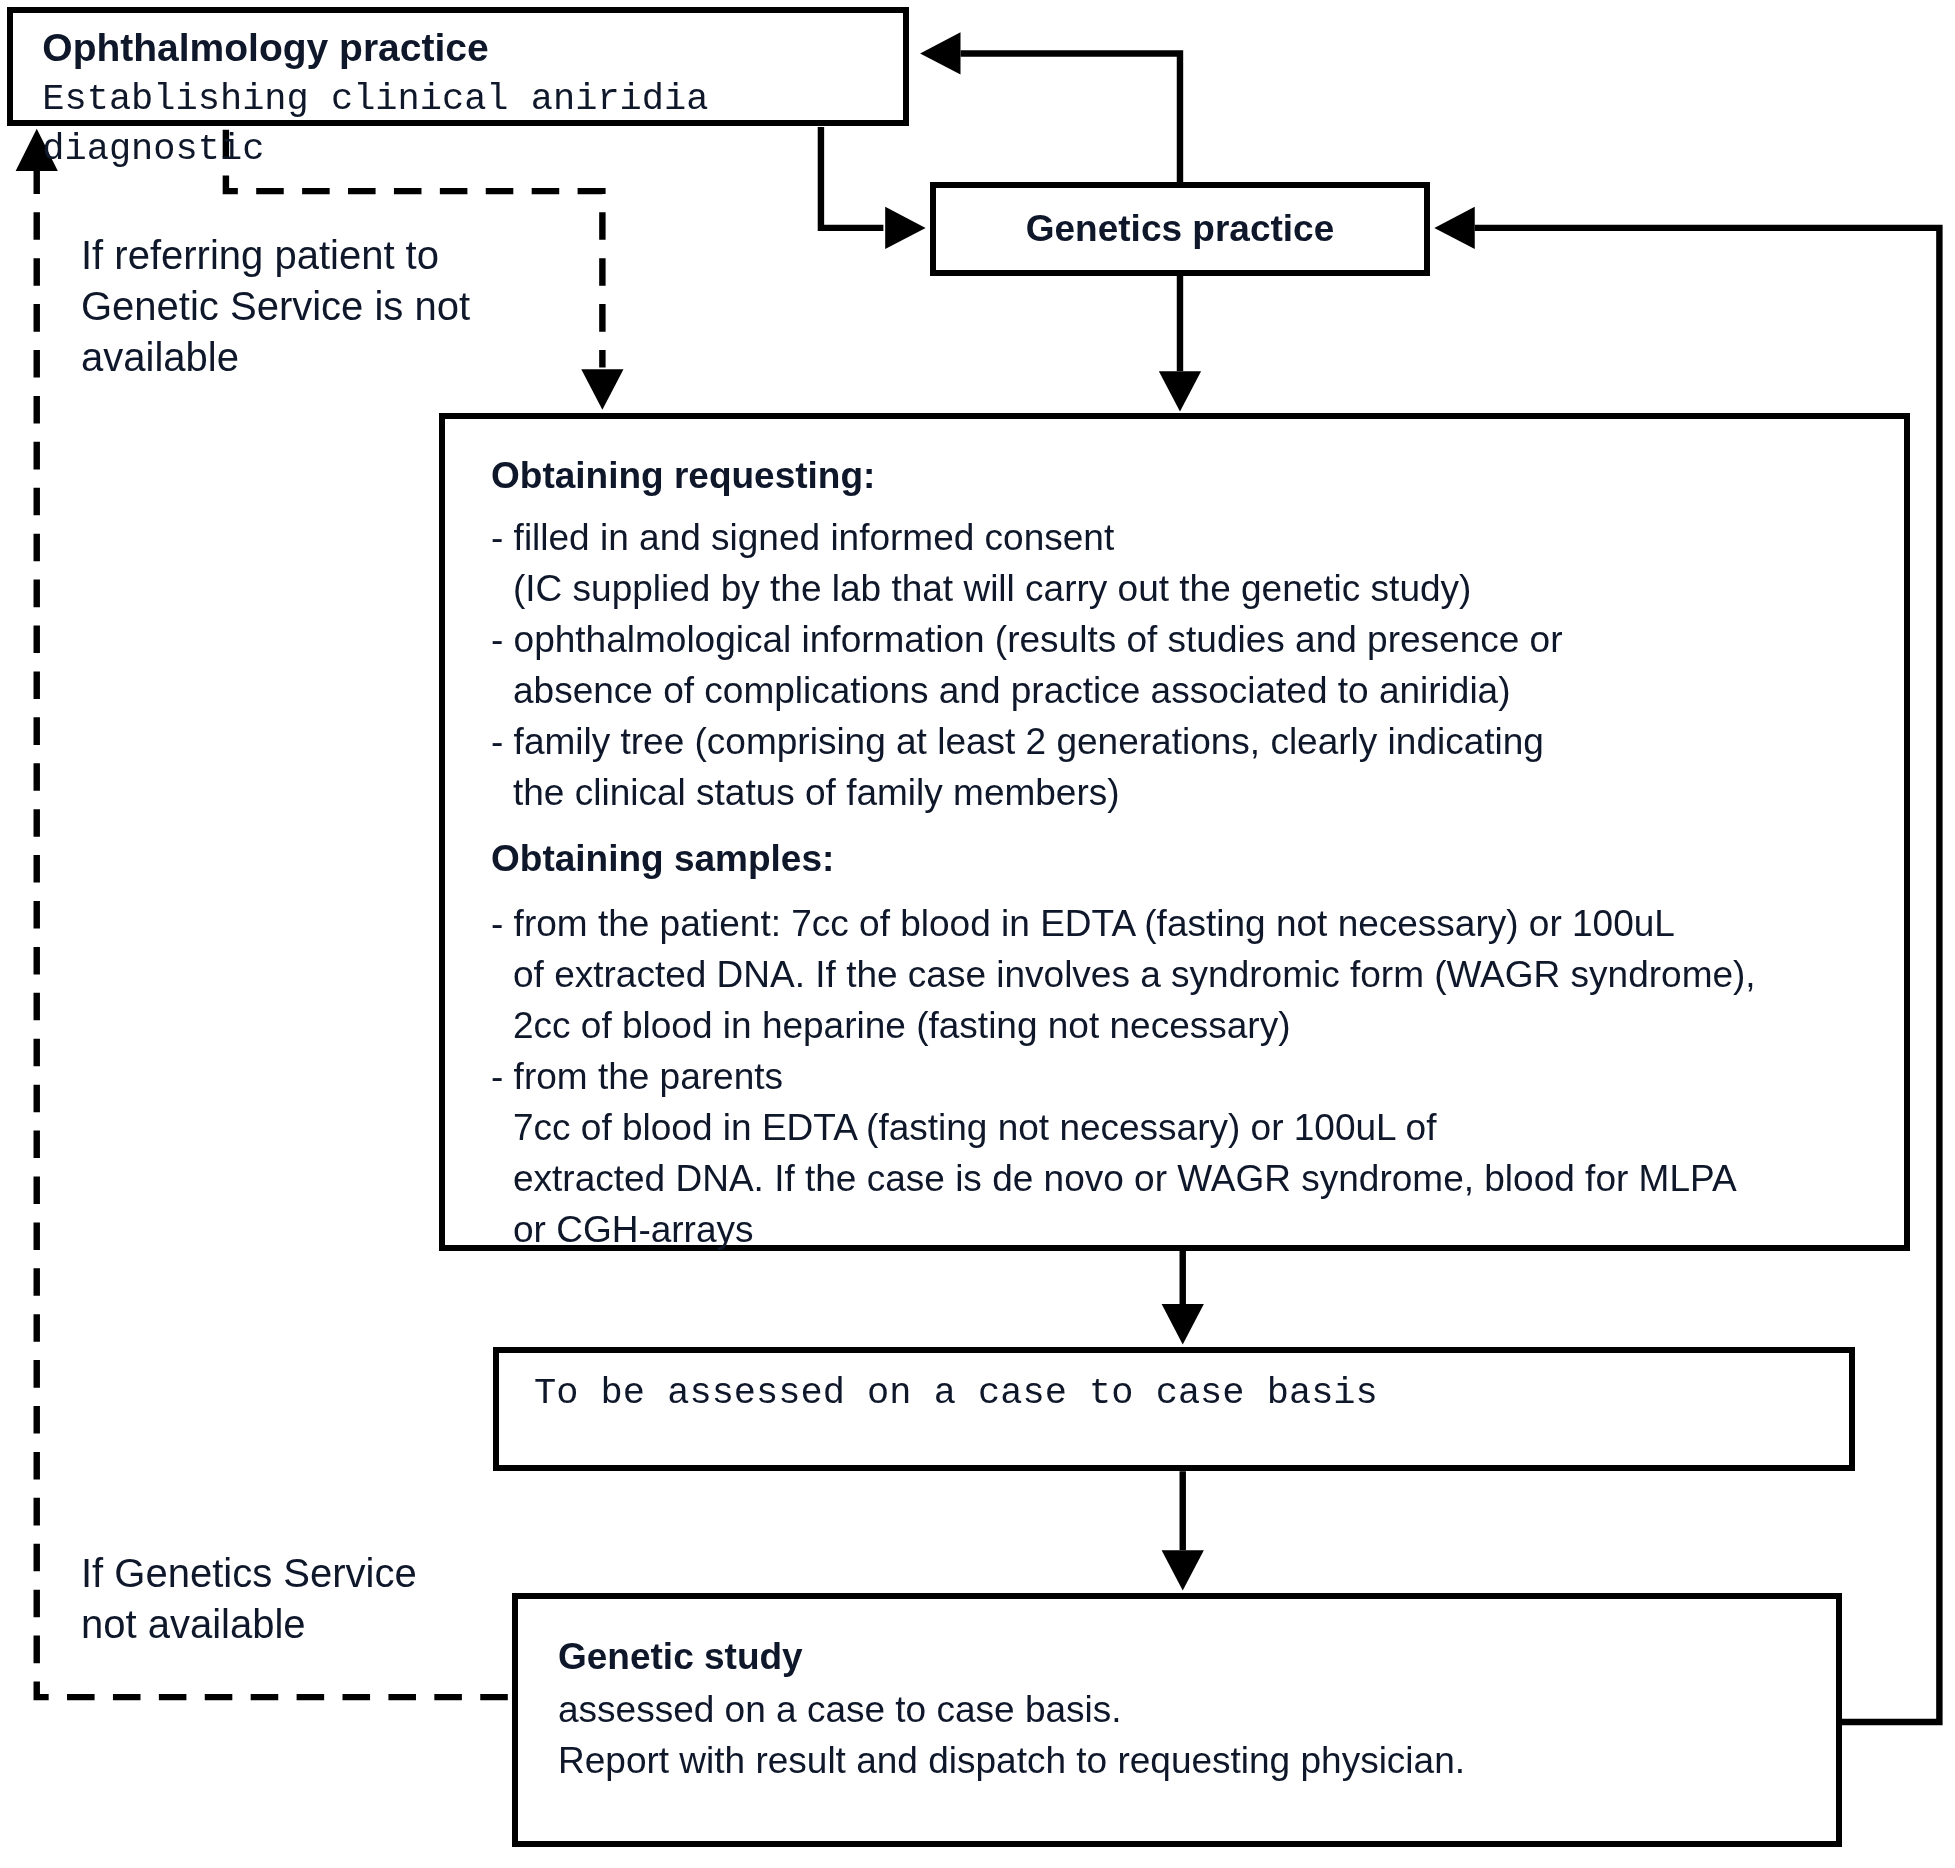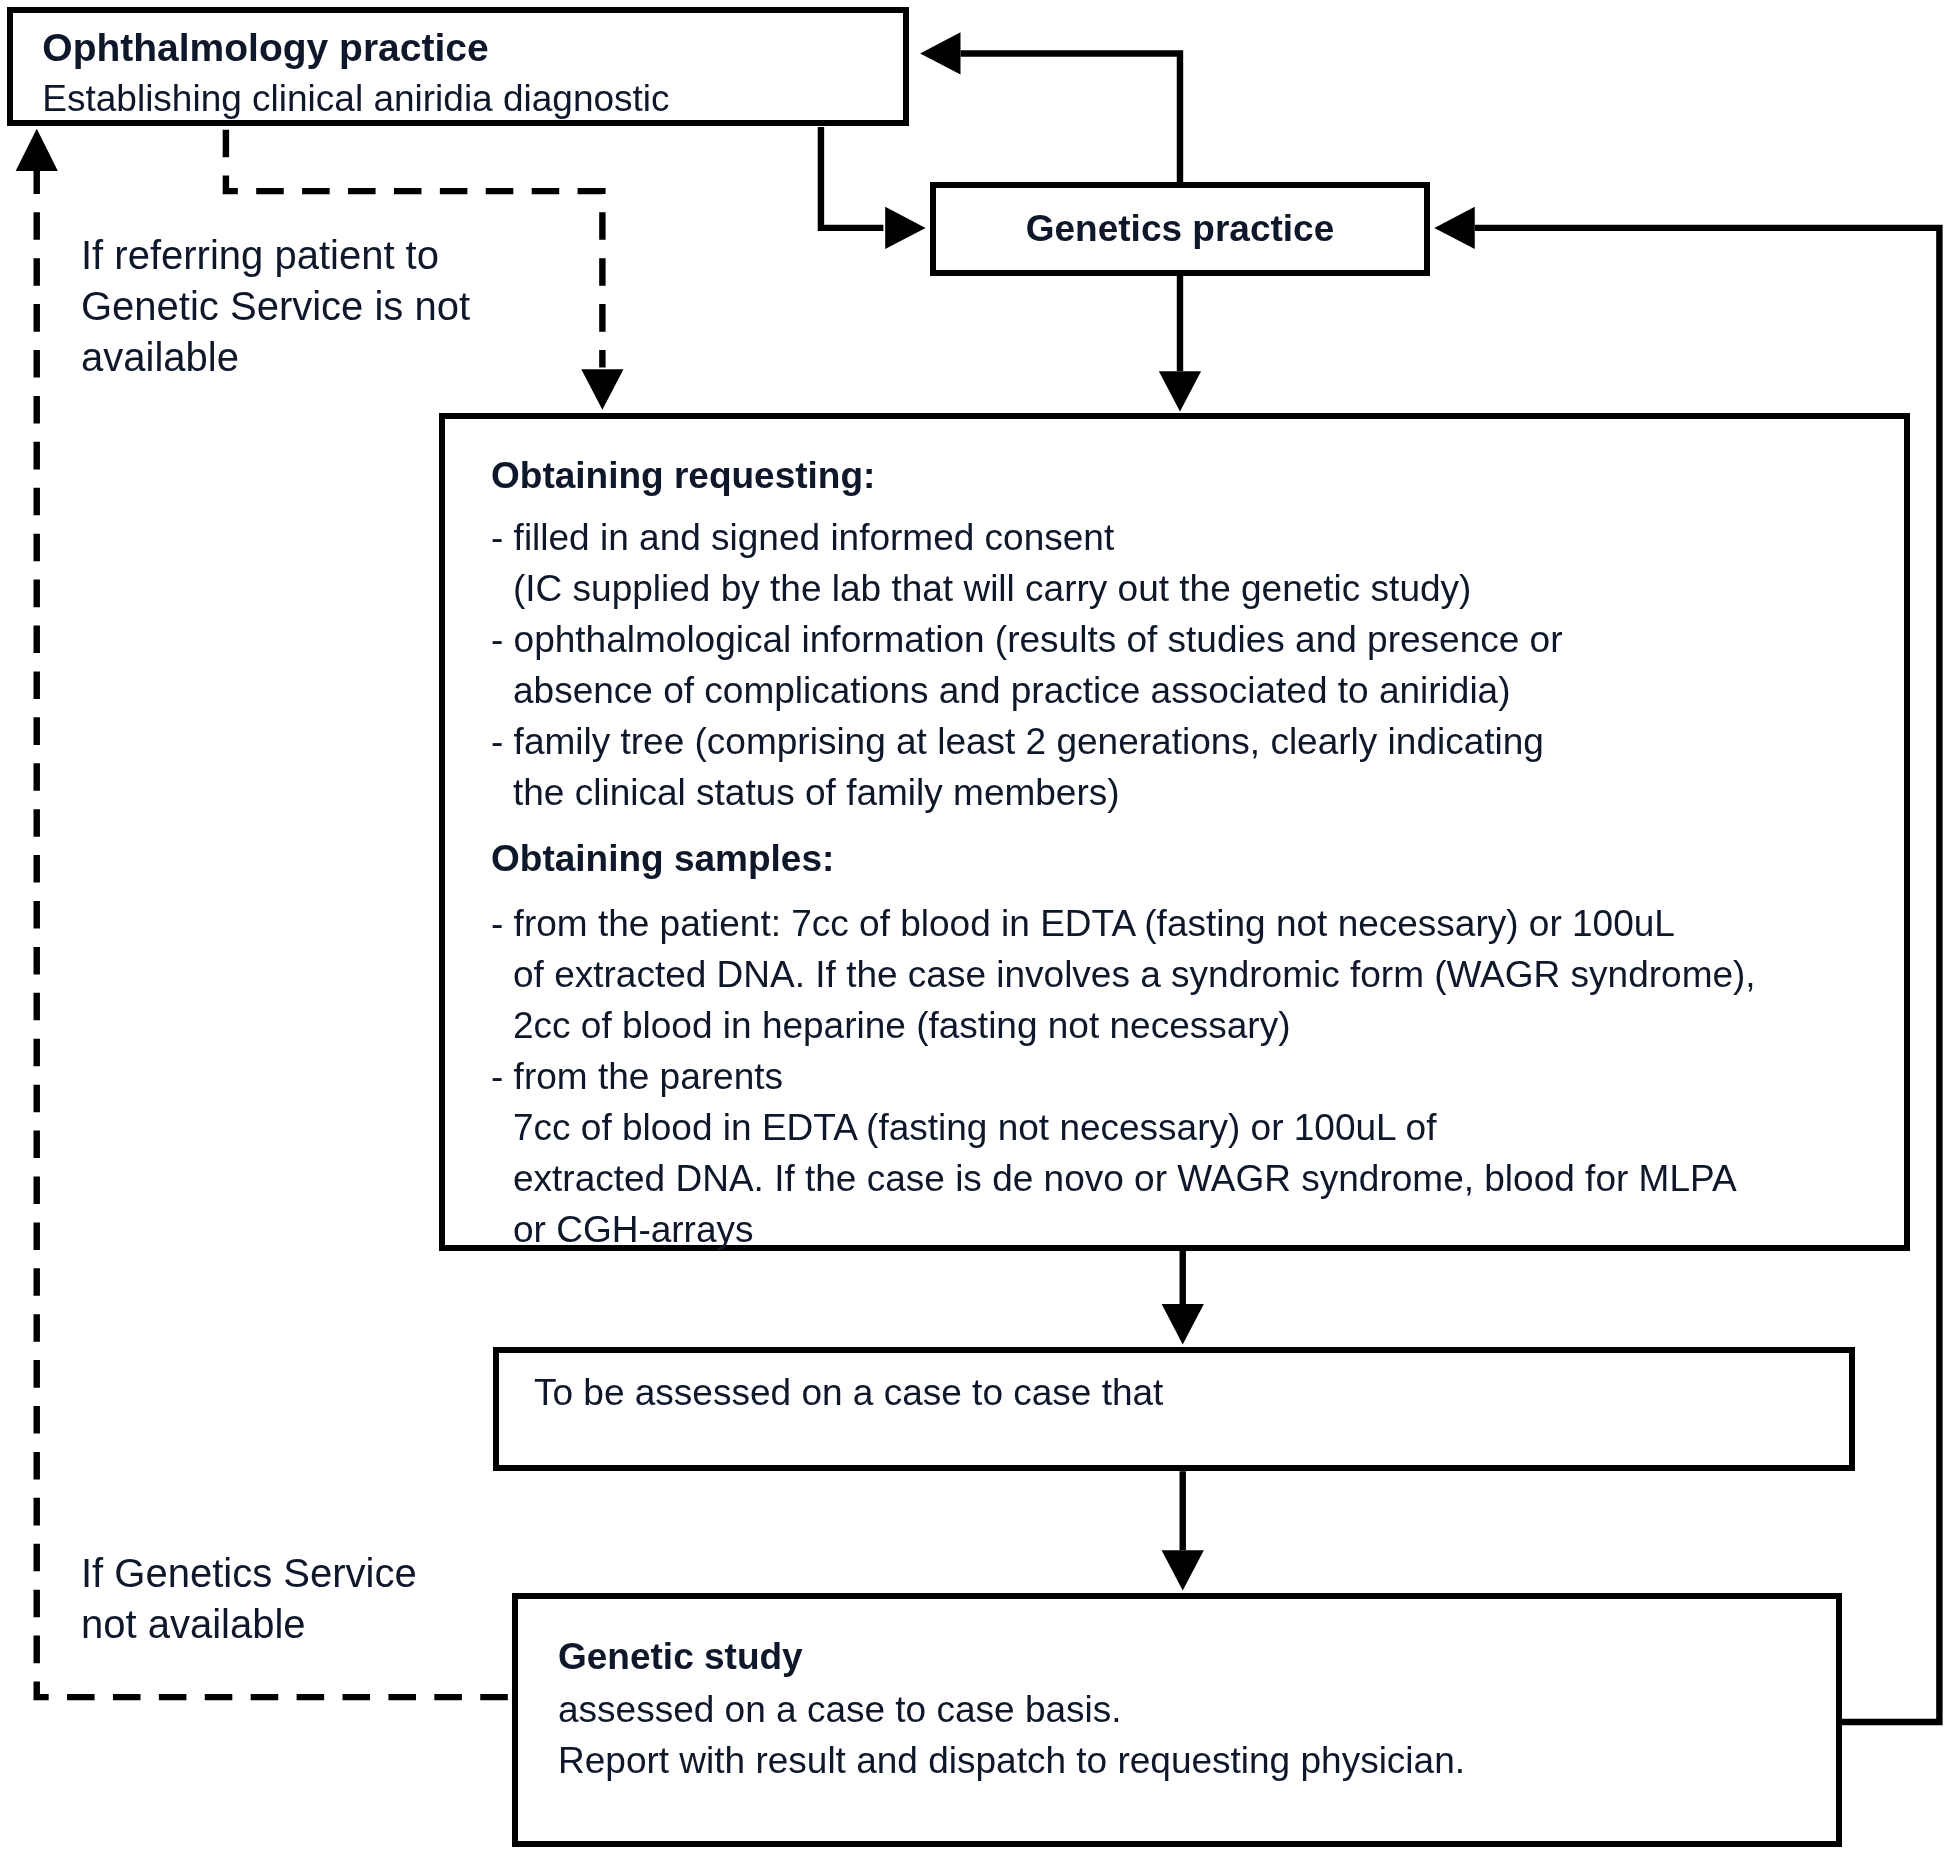--- a/index.html
+++ b/index.html
@@ -17,21 +17,21 @@
     left: 0; top: 0;
     width: 1955px; height: 1869px;
   }
   .box {
     position: absolute;
     border: 6.4px solid #000000;
     background: #ffffff;
     box-sizing: border-box;
   }
   .box-title { font-size: 39px; font-weight: bold; line-height: 53px; }
-  .box-sub   { font-size: 37px; line-height: 50px; }
+  .box-sub   { font-size: 37px; line-height: 50px; font-family: Liberation Mono, monospace; }
   .body-line { font-size: 37px; line-height: 51px; white-space: nowrap; }
   .indent    { padding-left: 22px; }
   .section-heading { font-size: 37px; font-weight: bold; line-height: 51px; }
 
   #ophthalmology-box { left: 7.3px; top: 7.3px; width: 902px; height: 119px; padding: 7.3px 0 0 29px; }
   #genetics-box {
     left: 930px; top: 182px; width: 500px; height: 94px;
     display: flex; align-items: center; justify-content: center;
     font-size: 37px; font-weight: bold;
   }
@@ -122,21 +122,21 @@
     <div class="body-line">- from the patient: 7cc of blood in EDTA (fasting not necessary) or 100uL</div>
     <div class="body-line indent">of extracted DNA. If the case involves a syndromic form (WAGR syndrome),</div>
     <div class="body-line indent">2cc of blood in heparine (fasting not necessary)</div>
     <div class="body-line">- from the parents</div>
     <div class="body-line indent">7cc of blood in EDTA (fasting not necessary) or 100uL of</div>
     <div class="body-line indent">extracted DNA. If the case is de novo or WAGR syndrome, blood for MLPA</div>
     <div class="body-line indent">or CGH-arrays</div>
   </div>
 
   <div class="box" id="ship-box">
-    <div class="box-sub">To be assessed on a case to case that</div>
+    <div class="box-sub">To be assessed on a case to case basis</div>
   </div>
 
   <div class="box" id="study-box">
     <div class="box-title">Genetic study</div>
     <div class="body-line">assessed on a case to case basis.</div>
     <div class="body-line">Report with result and dispatch to requesting physician.</div>
   </div>
 
   <div class="note" id="referring-note">
     <div>If referring patient to</div>

